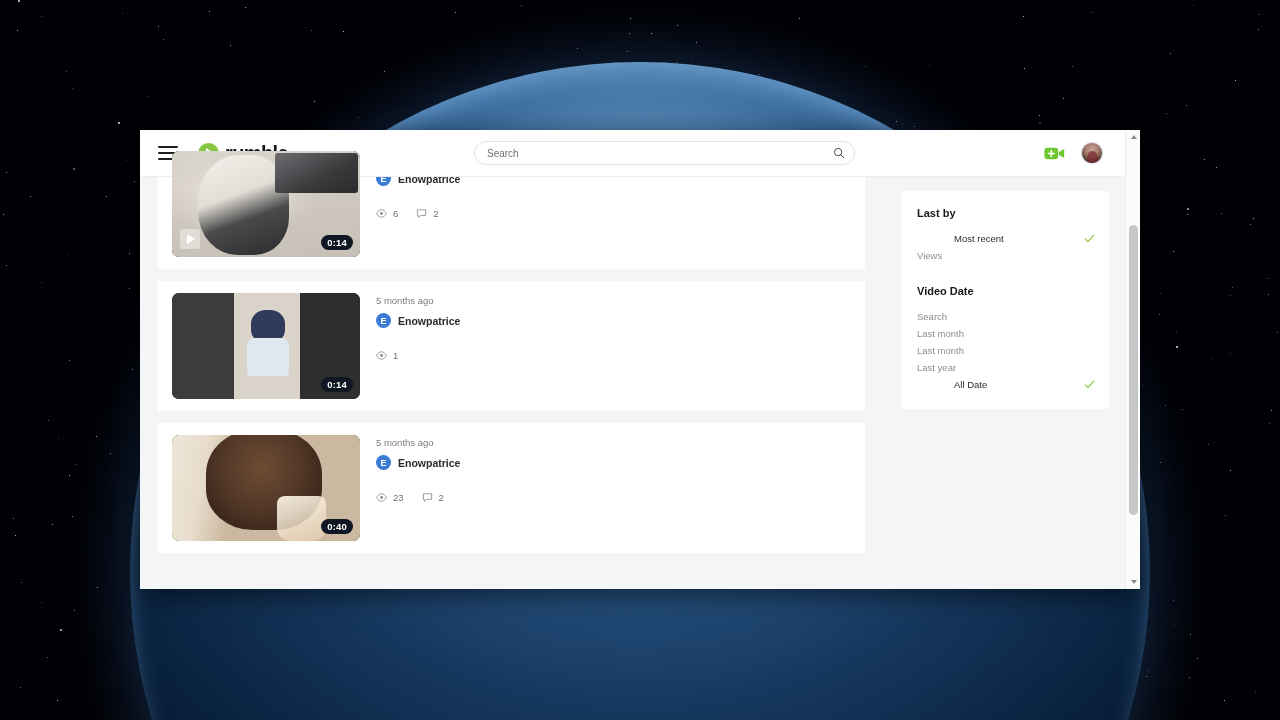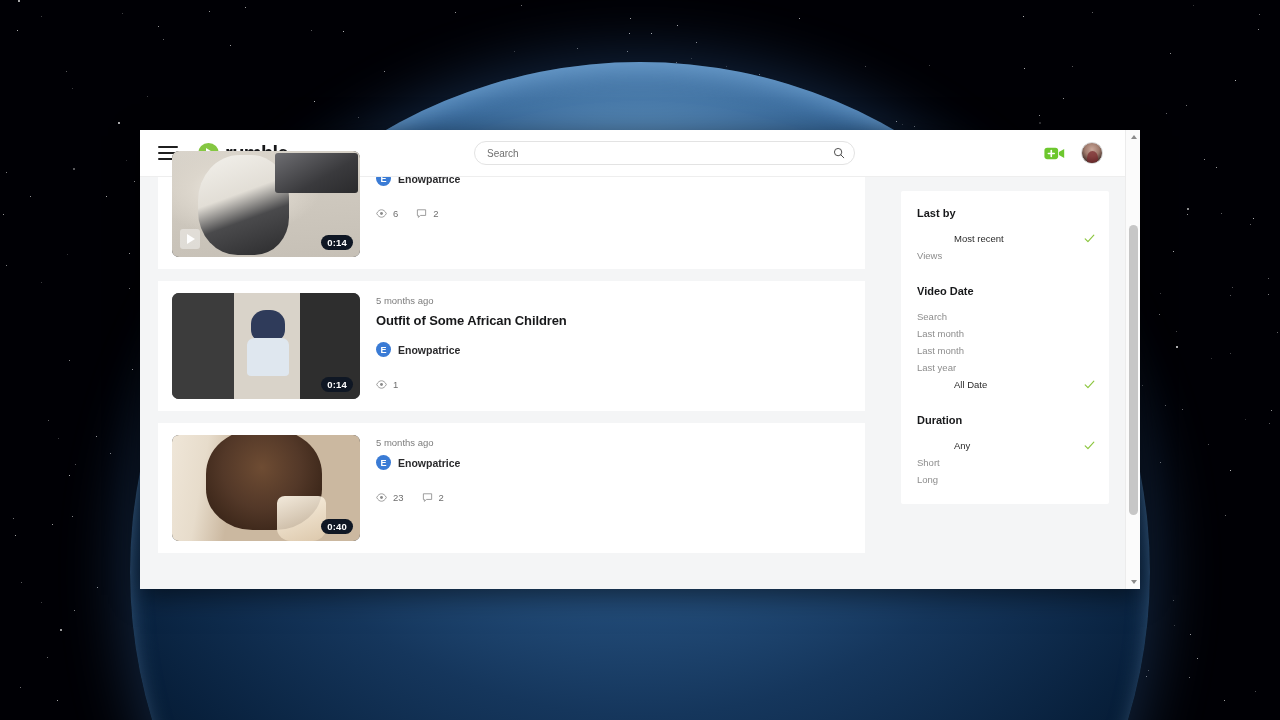--- a/index.html
+++ b/index.html
@@ -795,21 +795,20 @@
                 </div>
               </div>
             </div>
             <div class="video-card">
               <div class="thumb">
                 <div class="t-img img-b"></div>
                 <div class="duration">0:14</div>
               </div>
               <div class="v-meta">
                 <div class="v-age">5 months ago</div>
-                <div class="v-title">Outfit of Some African Children</div>
                 <div class="v-channel">
                   <div class="ch-avatar">E</div>
                   <div class="ch-name">Enowpatrice</div>
                 </div>
                 <div class="v-stats">
                   <div class="stat">
                     <svg width="11" height="11" viewBox="0 0 16 16">
                       <path d="M1 8 C3 4 5.5 2.6 8 2.6 S13 4 15 8 C13 12 10.5 13.4 8 13.4 S3 12 1 8 Z" fill="none" stroke="#8a8a8a" stroke-width="1.2"></path>
                       <circle cx="8" cy="8" r="2.1" fill="#8a8a8a"></circle>
                     </svg>
@@ -891,41 +890,20 @@
                     <polyline points="1.5,7.4 5,11 12.5,2.8" fill="none" stroke="#8cc63f" stroke-width="1.5" stroke-linecap="round" stroke-linejoin="round"></polyline>
                   </svg>
                 </div>
                 <div class="filter-opt active">
                   <span class="lbl">All Date</span>
                   <svg class="check" viewBox="0 0 14 14">
                     <polyline points="1.5,7.4 5,11 12.5,2.8" fill="none" stroke="#8cc63f" stroke-width="1.5" stroke-linecap="round" stroke-linejoin="round"></polyline>
                   </svg>
                 </div>
               </div>
-              <div class="filter-group">
-                <div class="filter-title">Duration</div>
-                <div class="filter-opt active">
-                  <span class="lbl">Any</span>
-                  <svg class="check" viewBox="0 0 14 14">
-                    <polyline points="1.5,7.4 5,11 12.5,2.8" fill="none" stroke="#8cc63f" stroke-width="1.5" stroke-linecap="round" stroke-linejoin="round"></polyline>
-                  </svg>
-                </div>
-                <div class="filter-opt">
-                  <span class="lbl">Short</span>
-                  <svg class="check" viewBox="0 0 14 14">
-                    <polyline points="1.5,7.4 5,11 12.5,2.8" fill="none" stroke="#8cc63f" stroke-width="1.5" stroke-linecap="round" stroke-linejoin="round"></polyline>
-                  </svg>
-                </div>
-                <div class="filter-opt">
-                  <span class="lbl">Long</span>
-                  <svg class="check" viewBox="0 0 14 14">
-                    <polyline points="1.5,7.4 5,11 12.5,2.8" fill="none" stroke="#8cc63f" stroke-width="1.5" stroke-linecap="round" stroke-linejoin="round"></polyline>
-                  </svg>
-                </div>
-              </div>
             </div>
         </div>
 
       </div>
     </div>
 
     <div class="vscroll">
       <div class="arrow up">
           <i></i>
         </div>

